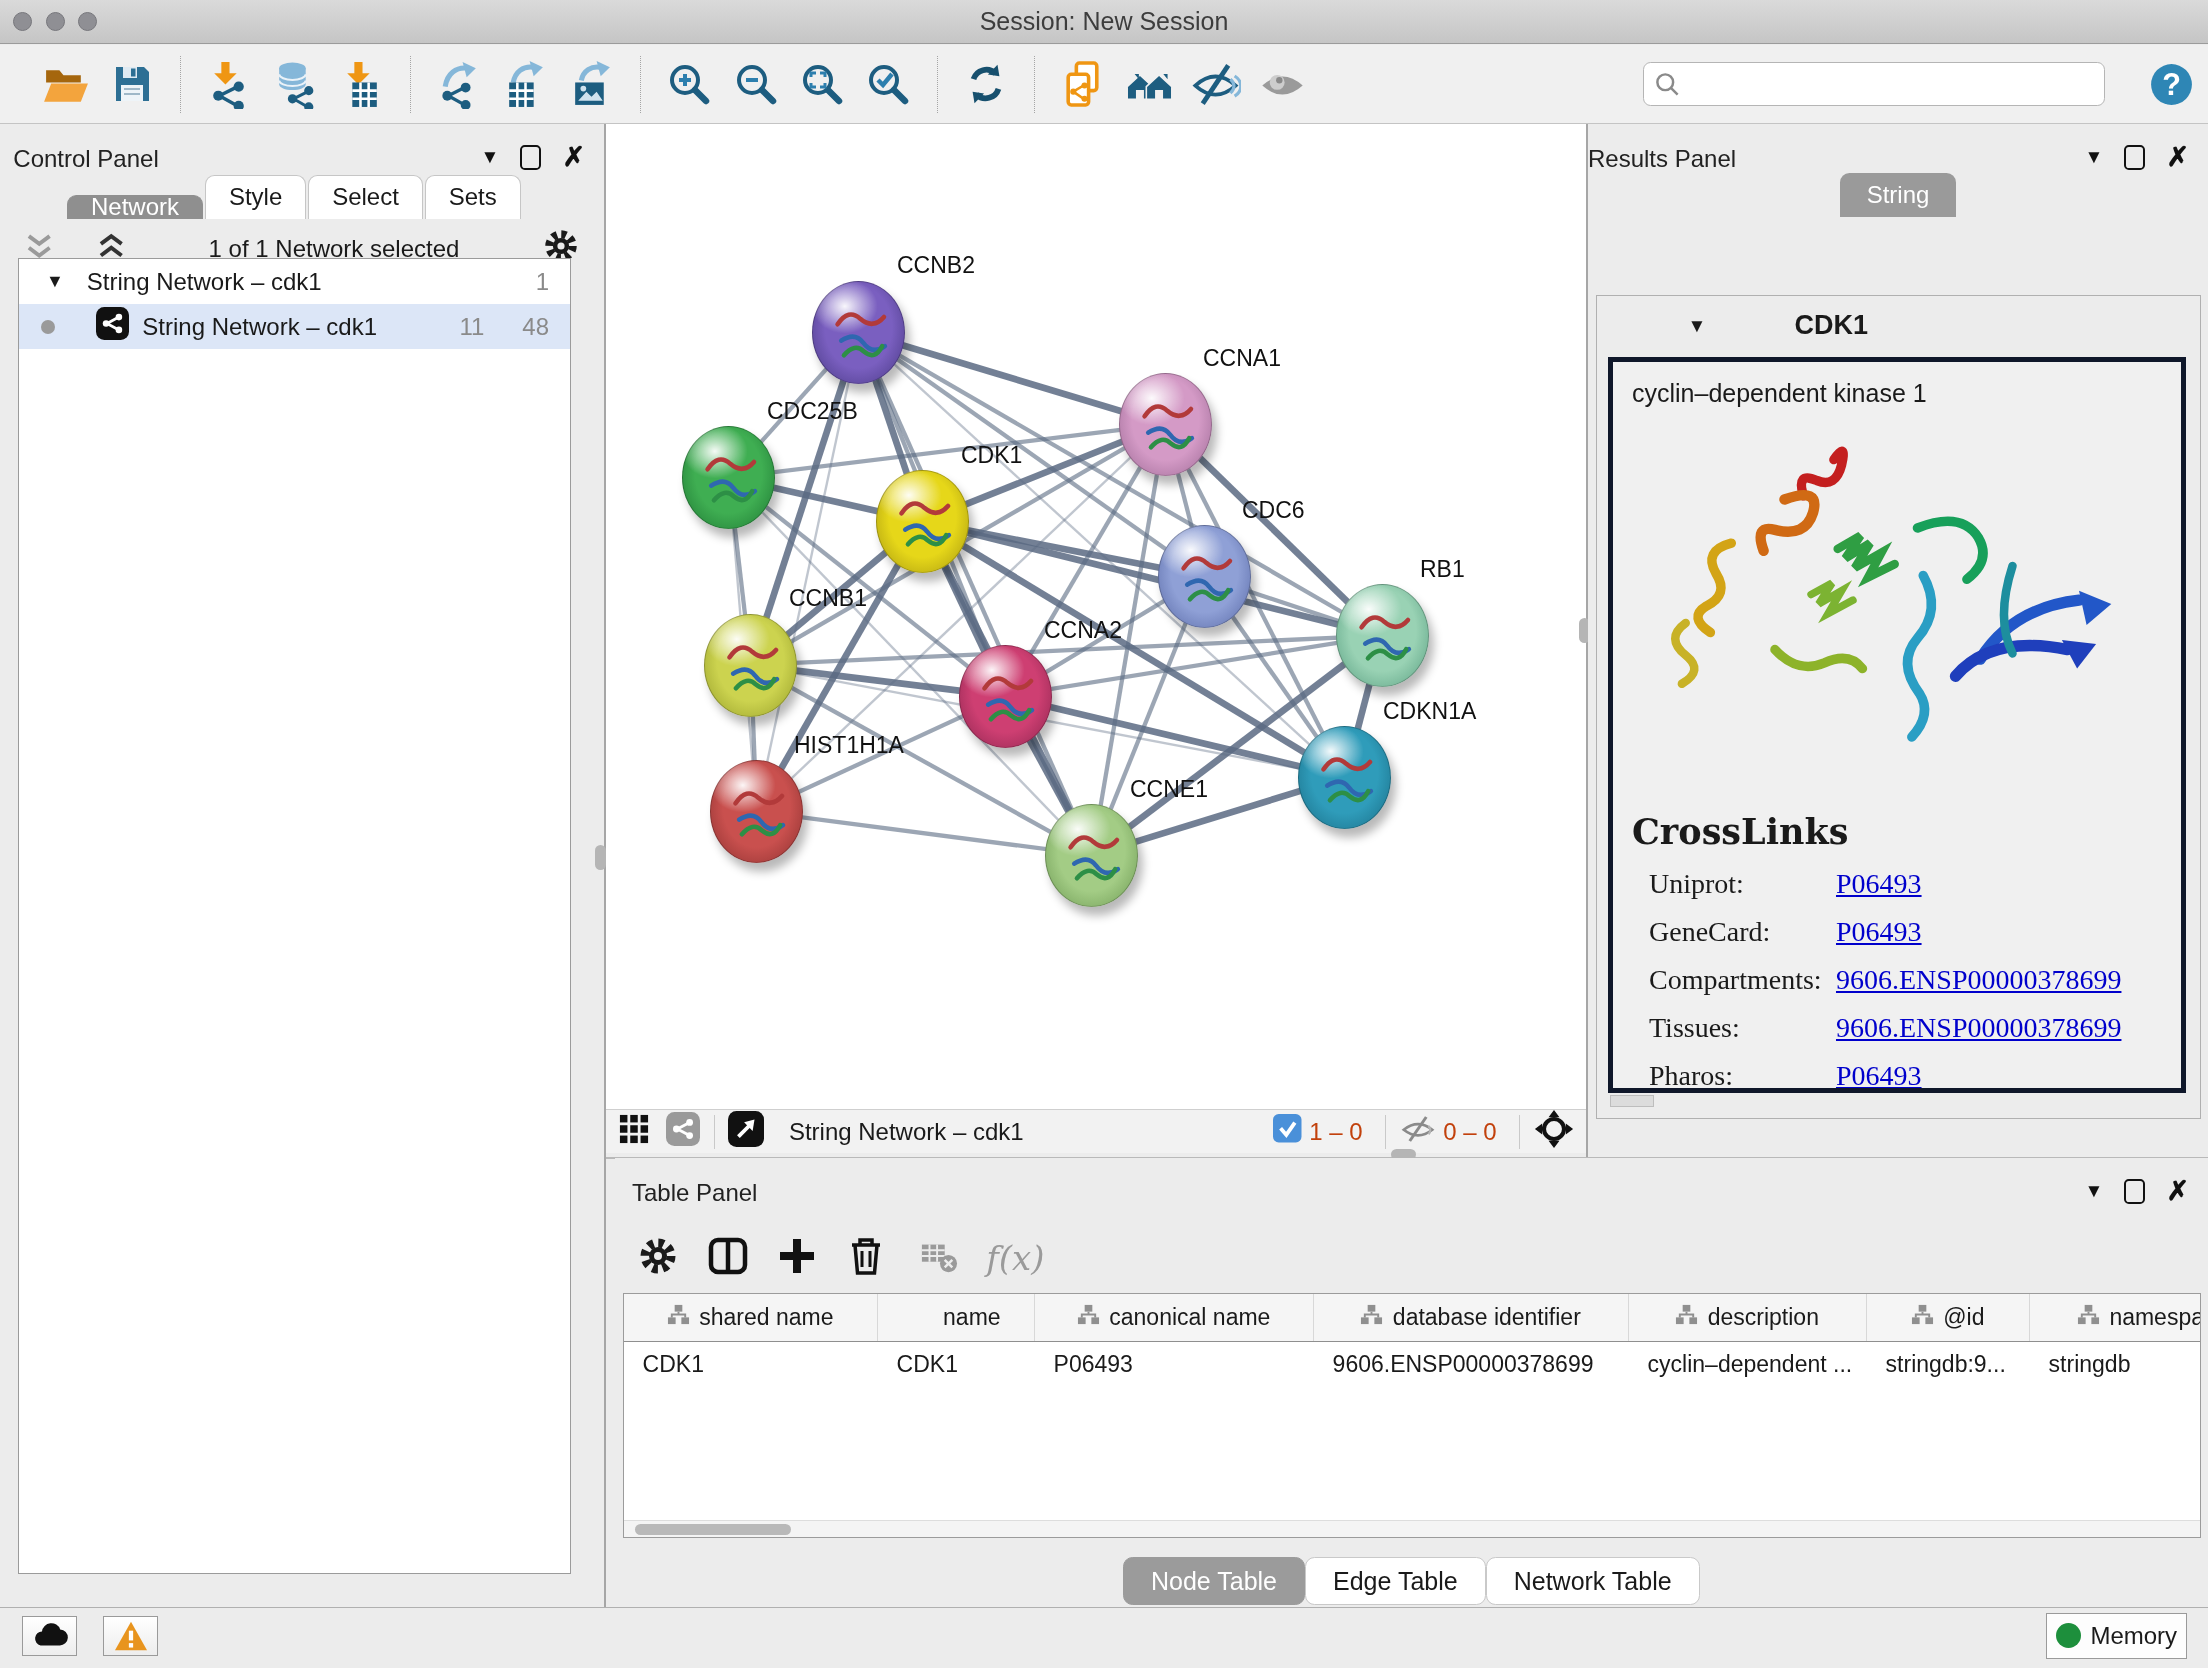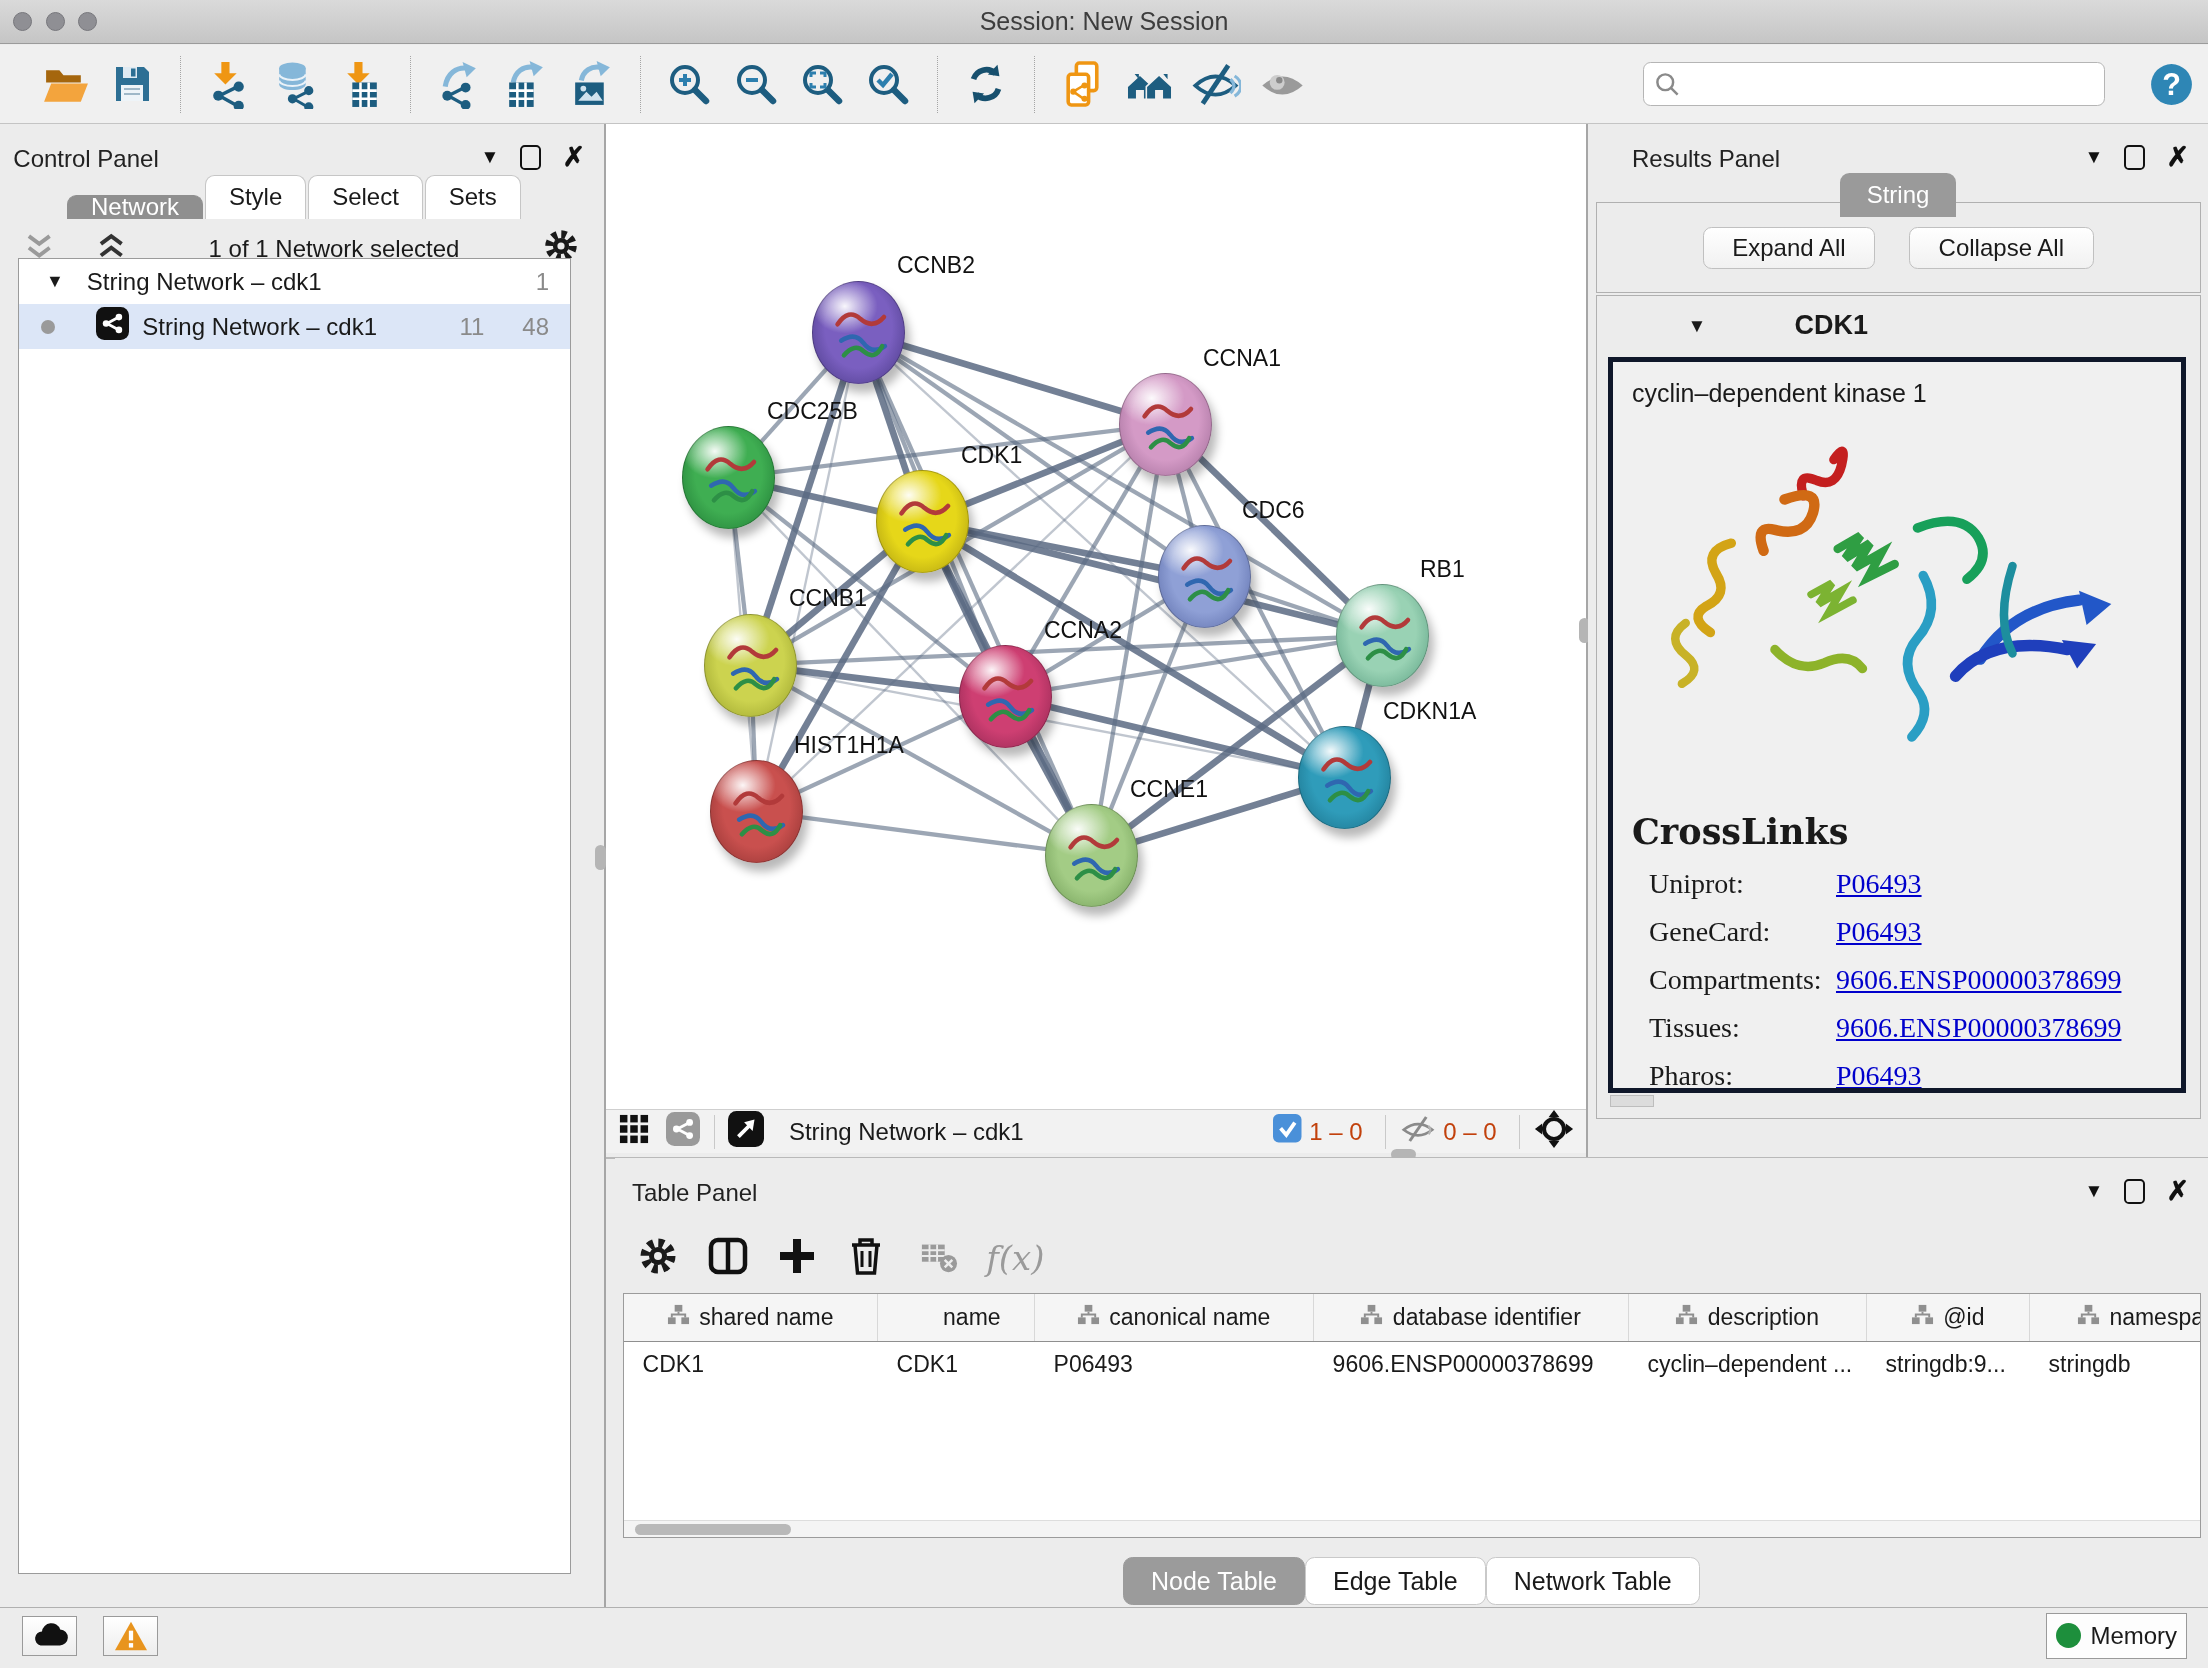--- a/index.html
+++ b/index.html
@@ -546,32 +546,28 @@
       <svg viewBox="0 0 44 44" width="40" height="40">
           <circle cx="22" cy="22" r="11" fill="none" stroke="#111" stroke-width="4.5"></circle>
           <path d="M22 1l6 8H16zM22 43l6-8H16zM1 22l8-6v12zM43 22l-8-6v12z" fill="#111"></path>
         </svg></span>
   </div>
 
   <div id="rp-vsplit"></div>
   <div class="grip" style="left:1579px;top:618px;width:11.4px;height:25px"></div>
   <div id="results-panel">
     <div class="panel-head">
-      <span style="padding-left:44px">Results Panel</span>
+      <span style="">Results Panel</span>
       <span class="panel-btns">
         <span class="tri">▼</span>
         <span class="maxbox"></span>
         <span class="closex">✗</span>
       </span>
     </div>
     <div id="rp-tab">String</div>
-    <div id="rp-box1">
-      <span class="rp-btn">Expand All</span>
-      <span class="rp-btn">Collapse All</span>
-    </div>
     <div id="rp-box2">
       <div id="rp-sec-head">
         <span style="padding-left:91px;font-size:19px">▼</span>
         <span style="padding-left:88px">CDK1</span>
       </div>
       <div id="rp-content">
         <div id="rp-desc">cyclin–dependent kinase 1</div>
         <svg width="533" height="380" viewBox="0 0 560 400" style="display:block;margin:5.7px auto 0">
           <g fill="none" stroke-linecap="round">
             <path d="M212 48q14-20 8 6q-6 24-26 16q-22-10-14 16" stroke="#c41f1f" stroke-width="10"></path>

